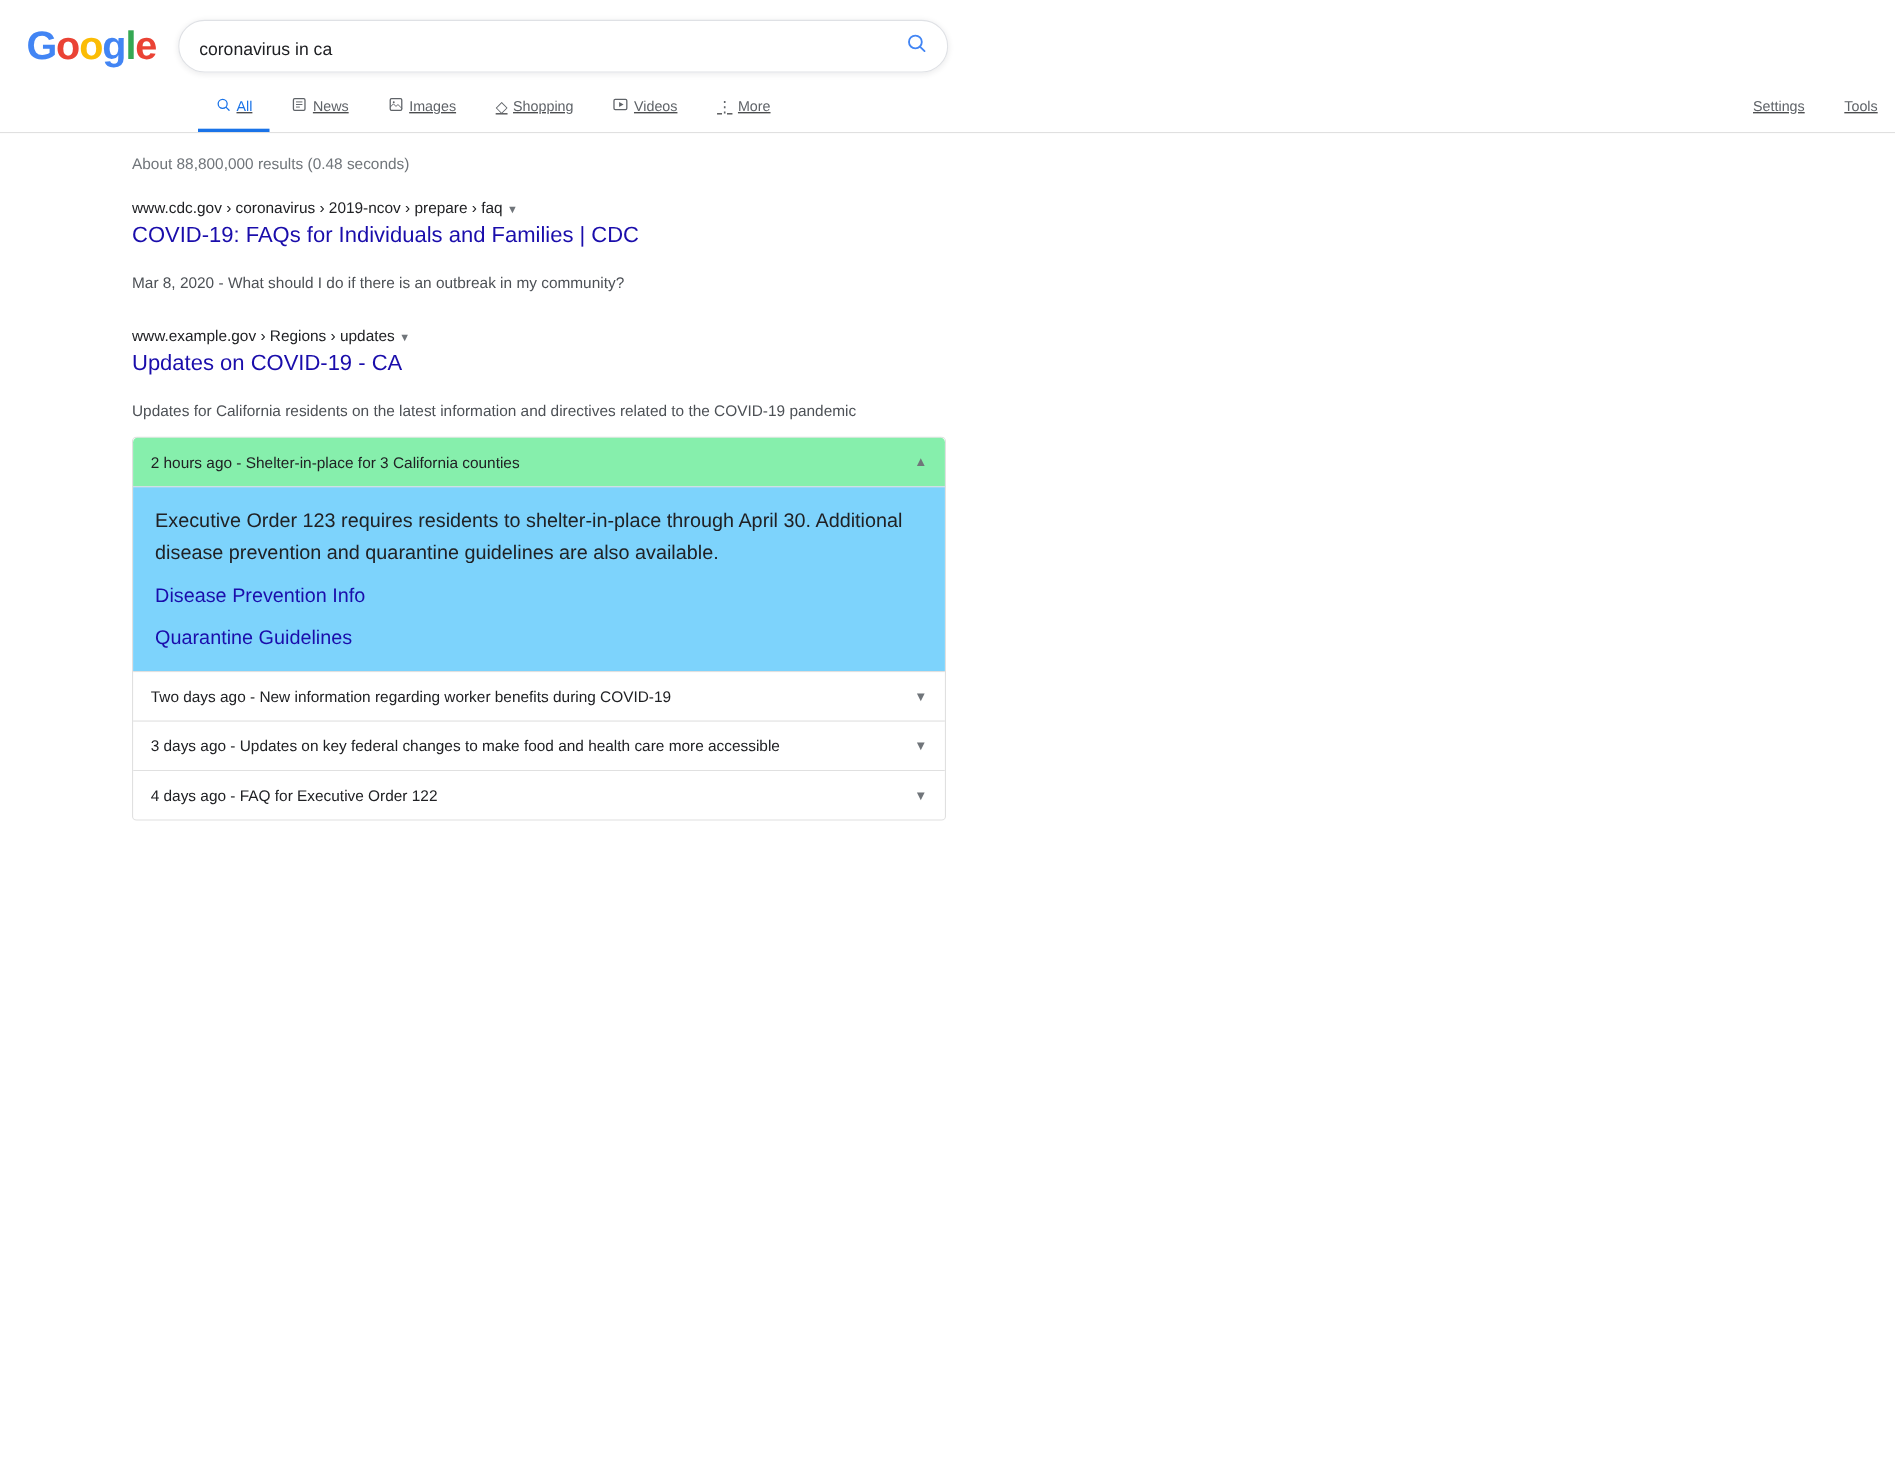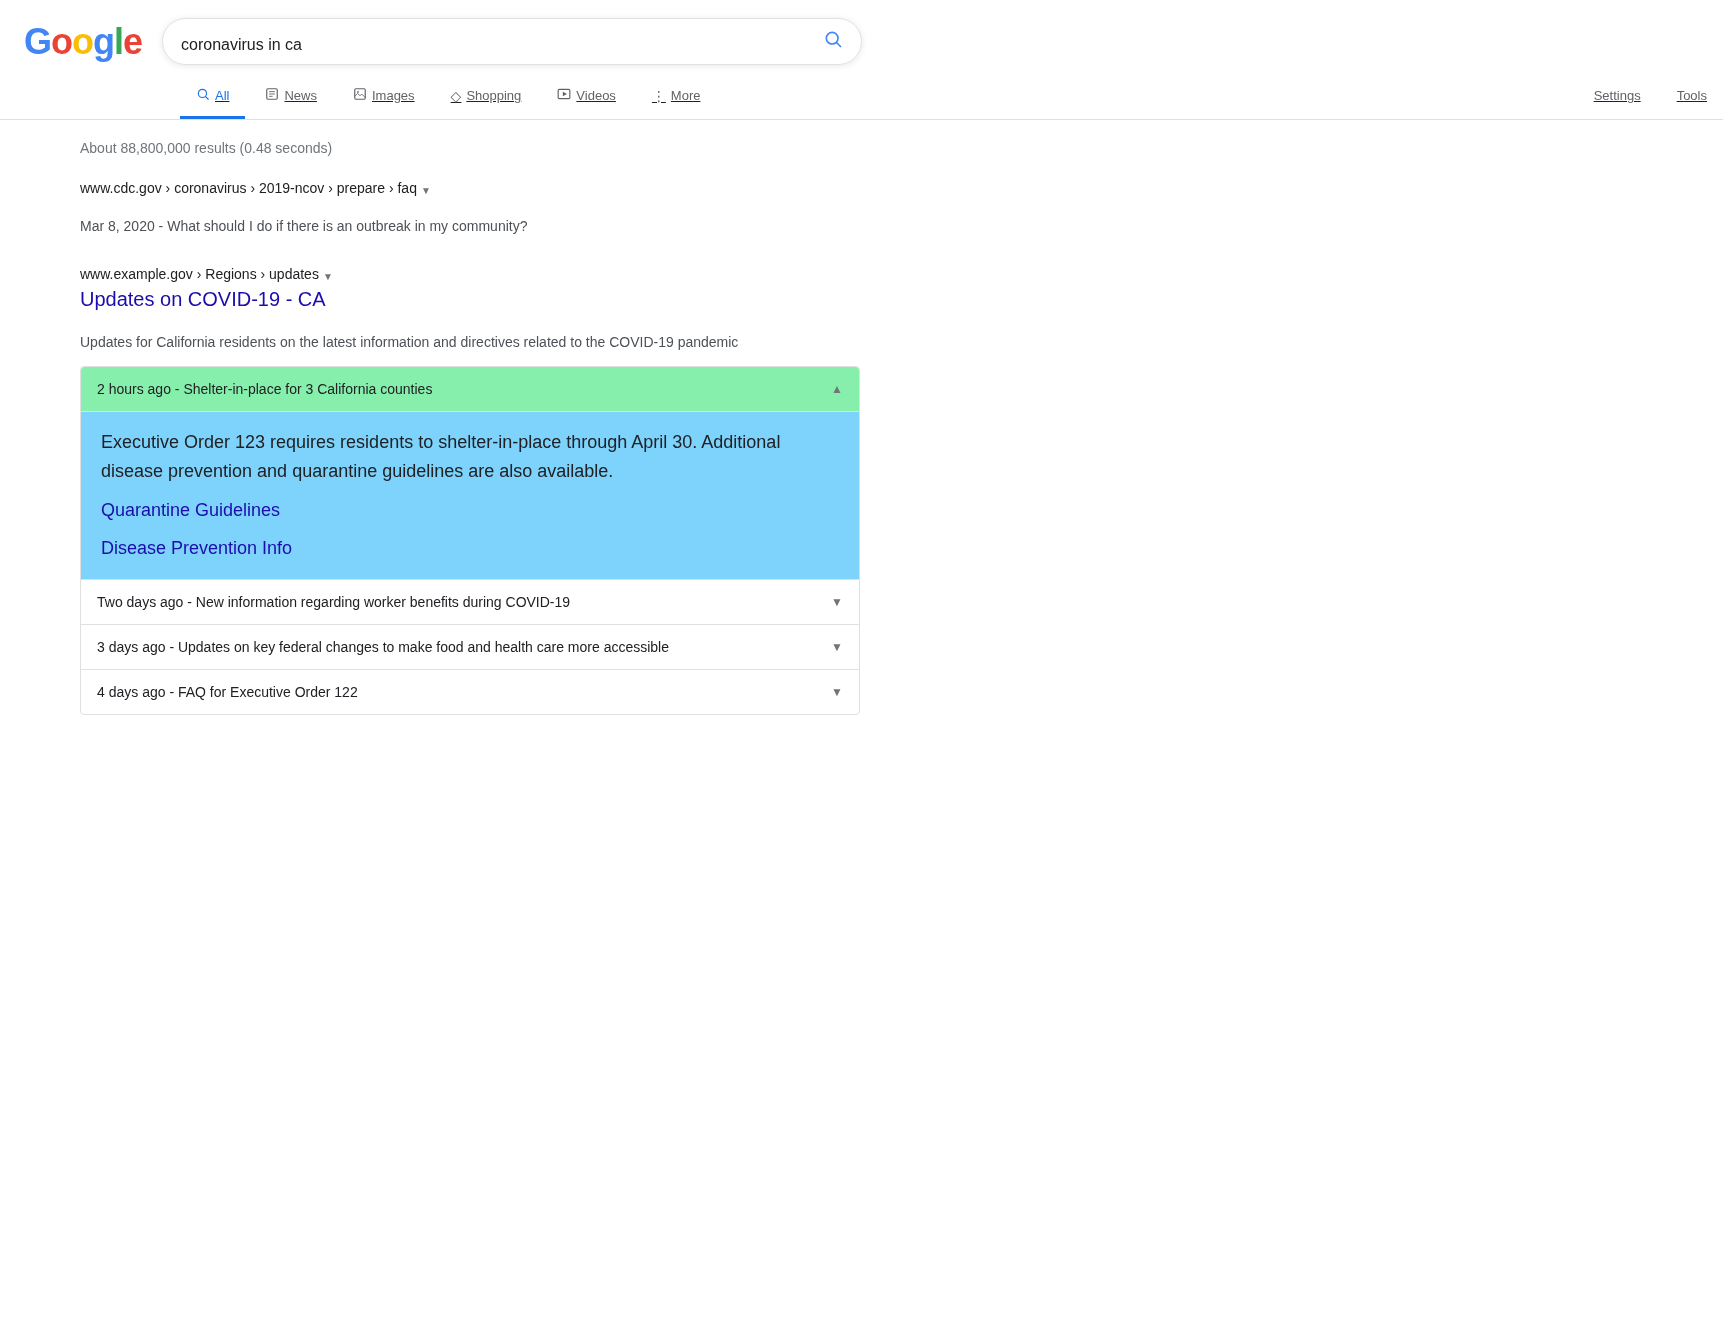--- a/index.html
+++ b/index.html
@@ -95,21 +95,21 @@
       display: flex;
       gap: 4px;
     }
 
     .nav-right .nav-tab {
       color: #5f6368;
     }
 
     
     .main {
-      padding: 20px 0 20px 80px;
+      padding: 20px 0 20px 120px;
       max-width: 860px;
     }
 
     .results-count {
       color: #70757a;
       font-size: 14px;
       margin-bottom: 24px;
     }
 
     
@@ -288,20 +288,21 @@
 </div>
 
 <div class="main">
   <div class="results-count">About 88,800,000 results (0.48 seconds)</div>
 
   <div class="result">
     <div class="result-url">
       <span>www.cdc.gov › coronavirus › 2019-ncov › prepare › faq</span>
       <span class="dropdown-arrow">▼</span>
     </div>
+    <a class="result-title">COVID-19: FAQs for Individuals and Families | CDC</a>
     <div class="result-snippet">
       <span>Mar 8, 2020</span>
       <span> - </span>
       <span>What should I do if there is an outbreak in my community?</span>
     </div>
   </div>
 
   <div class="result">
     <div class="result-url">
       <span>www.example.gov › Regions › updates</span>
@@ -313,22 +314,22 @@
     
     <div class="expandable-section">
 
       <div>
         <div class="expandable-item expanded">
           <span>2 hours ago - Shelter-in-place for 3 California counties</span>
           <span class="chevron">▲</span>
         </div>
         <div class="expanded-content">
           <span>Executive Order 123 requires residents to shelter-in-place through April 30. Additional disease prevention and quarantine guidelines are also available.</span>
+          <a class="link">Disease Prevention Info</a>
           <a class="link">Quarantine Guidelines</a>
-          <a class="link">Disease Prevention Info</a>
         </div>
       </div>
 
       <div class="collapsed-item">
         <span>Two days ago - New information regarding worker benefits during COVID-19</span>
         <span class="chevron">▼</span>
       </div>
 
       <div class="collapsed-item">
         <span>3 days ago - Updates on key federal changes to make food and health care more accessible</span>

